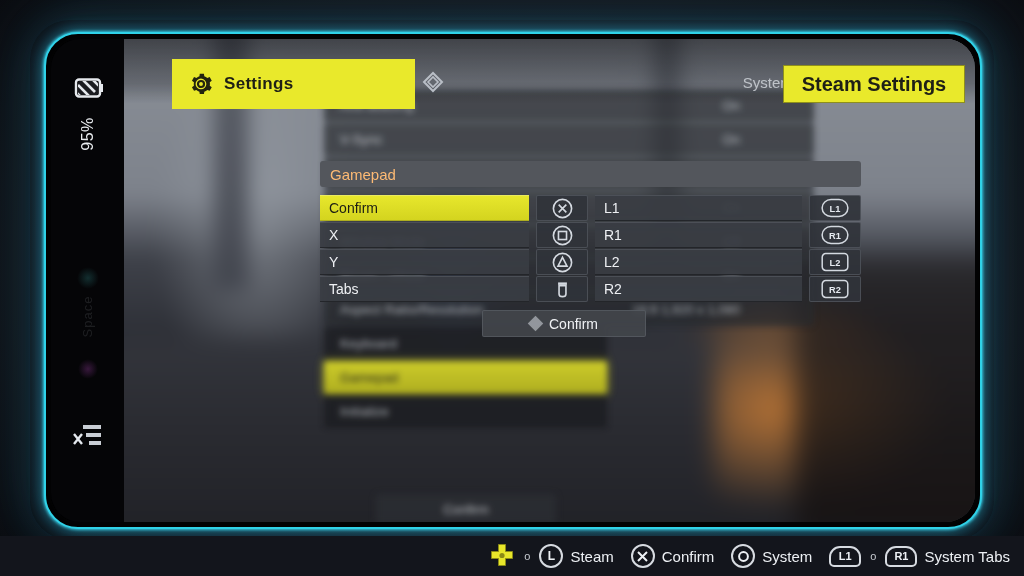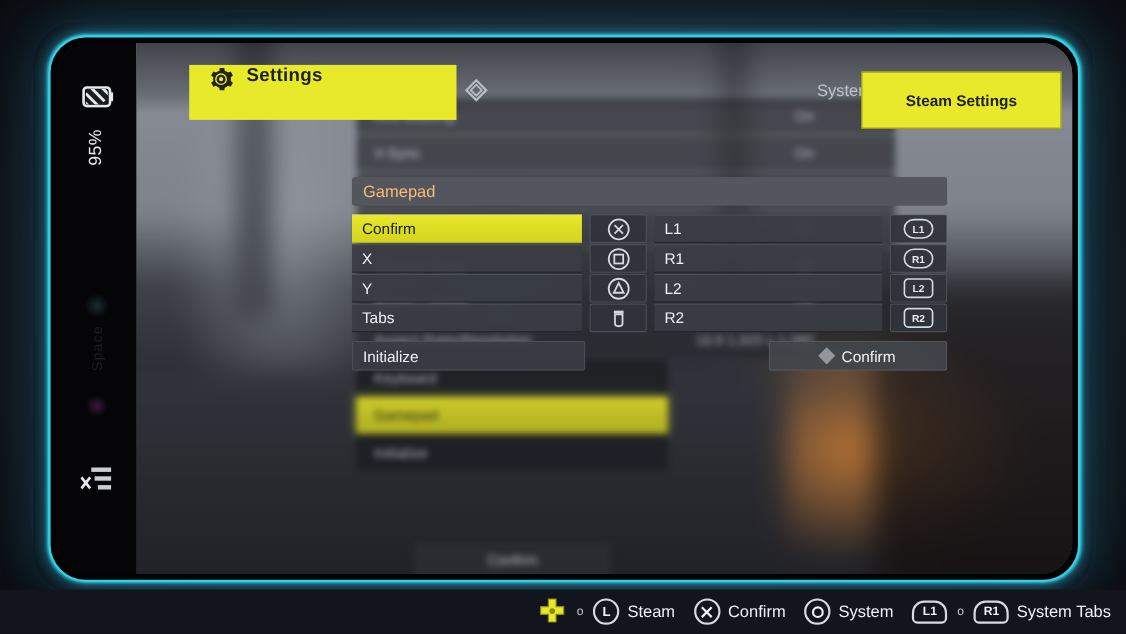--- a/index.html
+++ b/index.html
@@ -210,21 +210,21 @@
   
   .tabbar {
     position: absolute; left: 0; top: 0; right: 0; height: 64px;
     background: linear-gradient(180deg, rgba(20,21,25,0.62) 0%, rgba(26,28,33,0.30) 70%, rgba(30,32,37,0) 100%);
     display: flex; align-items: center;
   }
   .tab-active {
     position: absolute; left: 48px; top: 20px;
     width: 243px; height: 50px;
     background: #e9e92b;
-    display: flex; align-items: flex-start; gap: 10px;
+    display: flex; align-items: center; gap: 10px;
     padding-left: 16px;
     transform: skewX(0deg);
   }
   .gear { width: 26px; height: 26px; display: block; }
   .tab-active .txt { color: #1e1f16; font-size: 17px; font-weight: bold; letter-spacing: .3px; }
 
   .shoulder-pill {
     display: inline-flex; align-items: center; justify-content: center;
     width: 26px; height: 22px;
   }
@@ -233,25 +233,25 @@
   .tab-plain {
     position: absolute; top: 30px; height: 26px;
     display: flex; align-items: center; justify-content: center;
     color: rgba(226,230,236,0.72);
     font-size: 15px;
   }
   .tab-s1 { left: 370px; width: 180px; }
   .tab-s2 { left: 560px; width: 180px; }
 
   .tab-steam {
-    position: absolute; left: 659px; top: 26px; width: 182px; height: 52px;
+    position: absolute; left: 659px; top: 26px; width: 182px; height: 38px;
     background: #e9e92b;
     border: 1px solid #8e8f1c;
     display: flex; align-items: center; justify-content: center;
-    color: #1e1f16; font-size: 14px; font-weight: bold;
+    color: #1e1f16; font-size: 20px; font-weight: bold;
   }
 
   
   .rail {
     position: absolute; left: 0; top: 0; width: 73px; bottom: 0;
     background: #050507;
     display: flex; flex-direction: column; align-items: center;
   }
   .batt-icon {
     margin-top: 34px;
@@ -488,21 +488,20 @@
         <rect x="2.5" y="2.5" width="29" height="19" rx="4" ry="4" stroke="#d4d9e0" stroke-width="1.7" fill="none"></rect>
         <text x="17" y="16.4" font-size="10.5" font-family="Liberation Sans, sans-serif" font-weight="bold" fill="#e6eaf0" text-anchor="middle">R2</text>
                     </svg>
                   </div>
   </div>
               </div>
 
           </div>
 
           <div class="bottom-row">
-            <div class="init-box">Initialize</div>
             <div class="init-spacer"></div>
             <div class="confirm-btn">
               <span class="confirm-dia"></span>
               <span>Confirm</span>
             </div>
           </div>
         </div>
 
         <div class="tabbar">
 

